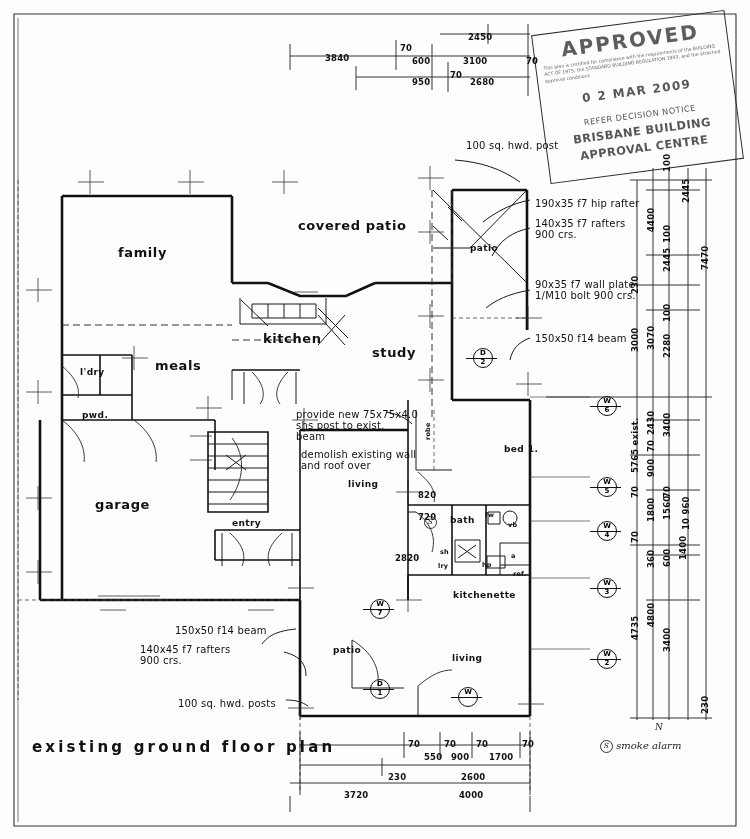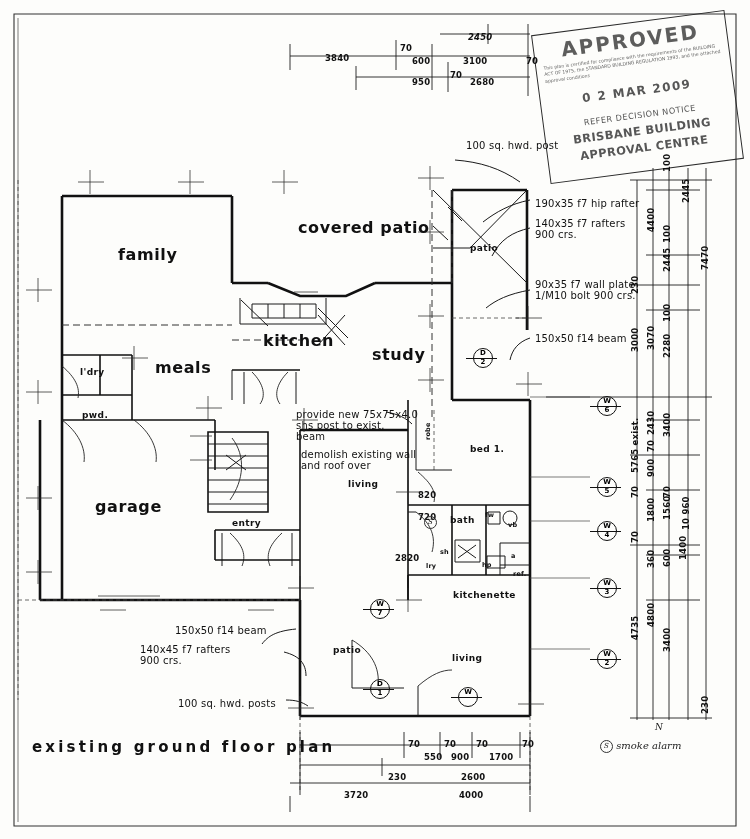--- a/index.html
+++ b/index.html
@@ -4,21 +4,21 @@
 <style>
   html,body{margin:0;padding:0;background:#ffffff;}
   body{
     width:750px;height:839px;position:relative;overflow:hidden;
     font-family:"DejaVu Sans", sans-serif;
     background:#fdfdfb;
   }
   #sheet{position:absolute;inset:0;}
   svg{position:absolute;left:0;top:0;width:750px;height:839px;}
   .lbl{position:absolute;white-space:nowrap;color:#111;font-family:"DejaVu Sans",sans-serif;}
-  .room{font-size:16px;font-weight:700;letter-spacing:.6px;}
+  .room{font-size:13px;font-weight:700;letter-spacing:.6px;}
   .room-sm{font-size:9px;font-weight:700;letter-spacing:.4px;}
   .room-xs{font-size:6.5px;font-weight:700;letter-spacing:.2px;}
   .note{font-size:10px;font-weight:400;letter-spacing:.2px;line-height:11px;}
   .dim{font-size:8.5px;font-weight:700;letter-spacing:.2px;}
   .dimv{font-size:8.5px;font-weight:700;letter-spacing:.2px;transform-origin:0 0;transform:rotate(-90deg);}
   .title{font-size:15px;font-weight:700;letter-spacing:3.2px;}
   .stamp{position:absolute;left:540px;top:22px;width:195px;height:150px;
          transform:rotate(-7.5deg);transform-origin:50% 50%;}
   .stamp-box{position:absolute;inset:0;border:1.6px solid #2b2b2b;background:transparent;}
   .st-t{position:absolute;width:100%;text-align:center;color:#3a3a3a;}
@@ -265,31 +265,31 @@
       <div class="lbl room" style="left: 118px; top: 245px;">family</div>
       <div class="lbl room" style="left: 298px; top: 218px;">covered patio</div>
       <div class="lbl room" style="left: 263px; top: 331px;">kitchen</div>
       <div class="lbl room" style="left: 372px; top: 345px;">study</div>
       <div class="lbl room" style="left: 155px; top: 358px;">meals</div>
       <div class="lbl room-sm" style="left: 80px; top: 367px;">l'dry</div>
       <div class="lbl room-sm" style="left: 82px; top: 410px;">pwd.</div>
       <div class="lbl room" style="left: 95px; top: 497px;">garage</div>
       <div class="lbl room-sm" style="left: 232px; top: 518px;">entry</div>
       <div class="lbl room-sm" style="left: 348px; top: 479px;">living</div>
-      <div class="lbl room-sm" style="left: 450px; top: 444px; padding-left: 20px;">bed 1.</div>
+      <div class="lbl room-sm" style="left: 484px; top: 444px; padding-left: 20px;">bed 1.</div>
       <div class="lbl room-sm" style="left: 450px; top: 515px;">bath</div>
       <div class="lbl room-sm" style="left: 424px; top: 590px; padding-left: 29px;">kitchenette</div>
       <div class="lbl room-sm" style="left: 333px; top: 645px;">patio</div>
       <div class="lbl room-sm" style="left: 452px; top: 653px;">living</div>
       <div class="lbl room-sm" style="left: 470px; top: 243px;">patio</div>
       <div class="lbl room-xs" style="left: 424px; top: 440px; transform: rotate(-90deg); transform-origin: 0px 0px;">robe</div>
       <div class="lbl room-xs" style="left: 485px; top: 511px;">fw</div>
       <div class="lbl room-xs" style="left: 508px; top: 521px;">vb</div>
       <div class="lbl room-xs" style="left: 440px; top: 548px;">sh</div>
-      <div class="lbl room-xs" style="left: 426px; top: 562px;">lry</div>
+      <div class="lbl room-xs" style="left: 438px; top: 562px;">lry</div>
       <div class="lbl room-xs" style="left: 482px; top: 561px;">hp</div>
       <div class="lbl room-xs" style="left: 513px; top: 570px;">ref.</div>
       <div class="lbl room-xs" style="left: 511px; top: 552px;">a</div>
     </div>
   <div id="notes-layer">
       <div class="lbl note" style="left: 466px; top: 140px;">100 sq. hwd. post</div>
       <div class="lbl note" style="left: 535px; top: 198px;">190x35 f7 hip rafter</div>
       <div class="lbl note" style="left: 535px; top: 218px;">
         <div>140x35 f7 rafters</div>
         <div>900 crs.</div>
@@ -318,21 +318,21 @@
   <div id="inline-layer">
       <div class="lbl dim" style="left: 418px; top: 490px;">820</div>
       <div class="lbl dim" style="left: 418px; top: 512px;">720</div>
       <div class="lbl dim" style="left: 395px; top: 553px;">2820</div>
     </div>
   <div id="topdim-layer">
       <div class="lbl dim" style="left: 325px; top: 53px;">3840</div>
       <div class="lbl dim" style="left: 400px; top: 43px;">70</div>
       <div class="lbl dim" style="left: 412px; top: 56px;">600</div>
       <div class="lbl dim" style="left: 463px; top: 56px;">3100</div>
-      <div class="lbl dim" style="left: 468px; top: 32px; font-style: italic;">2450</div>
+      <div class="lbl dim" style="left: 468px; top: 32px;">2450</div>
       <div class="lbl dim" style="left: 526px; top: 56px;">70</div>
       <div class="lbl dim" style="left: 412px; top: 77px;">950</div>
       <div class="lbl dim" style="left: 450px; top: 70px;">70</div>
       <div class="lbl dim" style="left: 470px; top: 77px;">2680</div>
     </div>
   <div id="botdim-layer">
       <div class="lbl dim" style="left: 408px; top: 739px;">70</div>
       <div class="lbl dim" style="left: 424px; top: 752px;">550</div>
       <div class="lbl dim" style="left: 444px; top: 739px;">70</div>
       <div class="lbl dim" style="left: 451px; top: 752px;">900</div>

